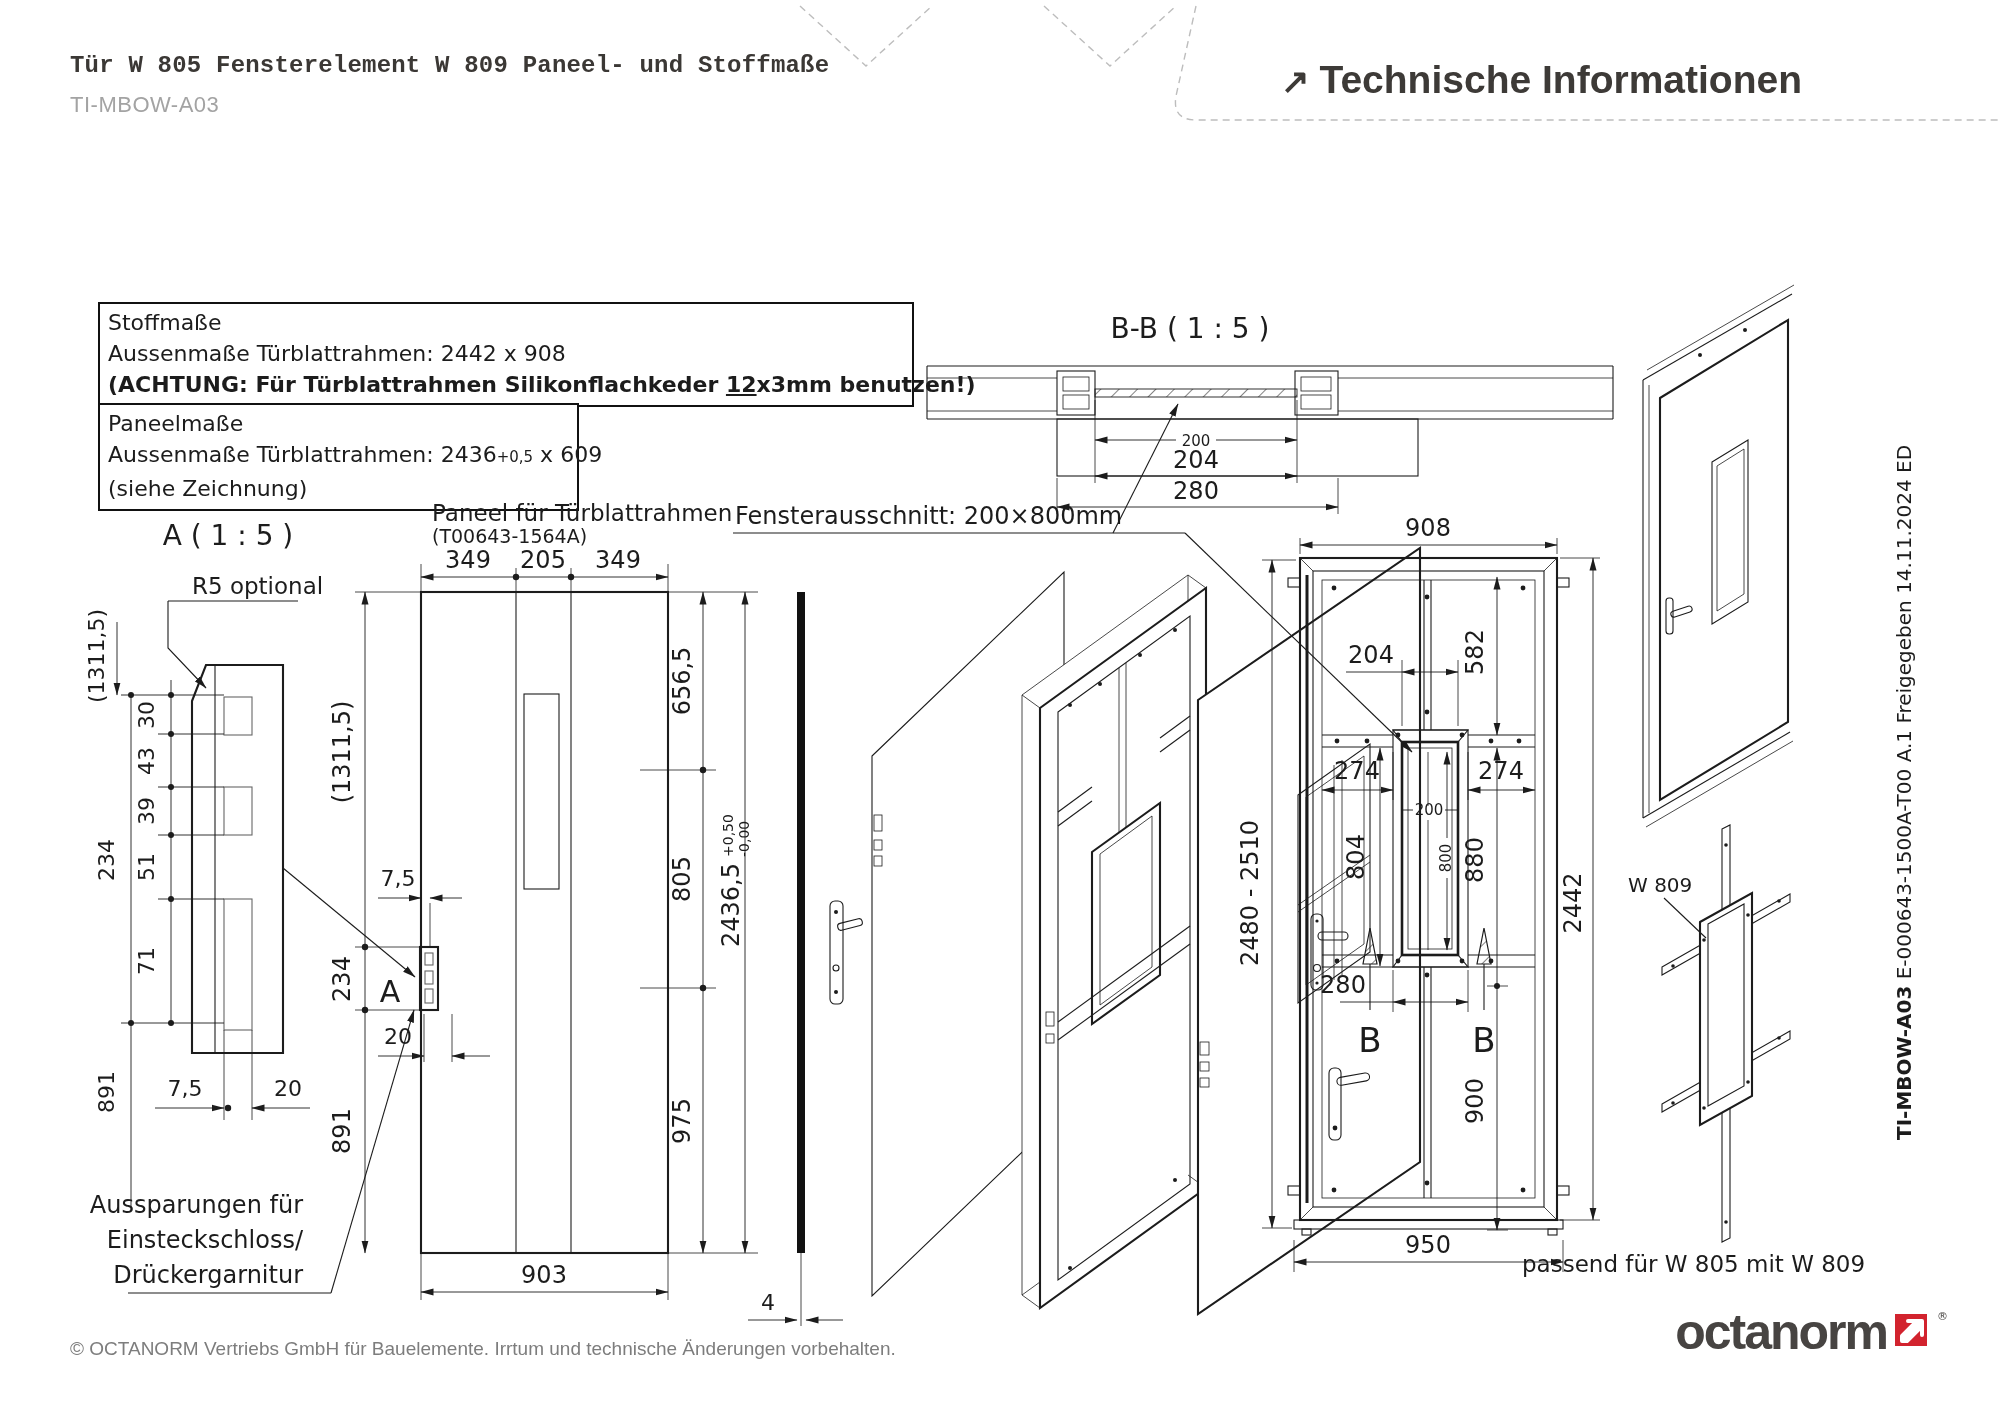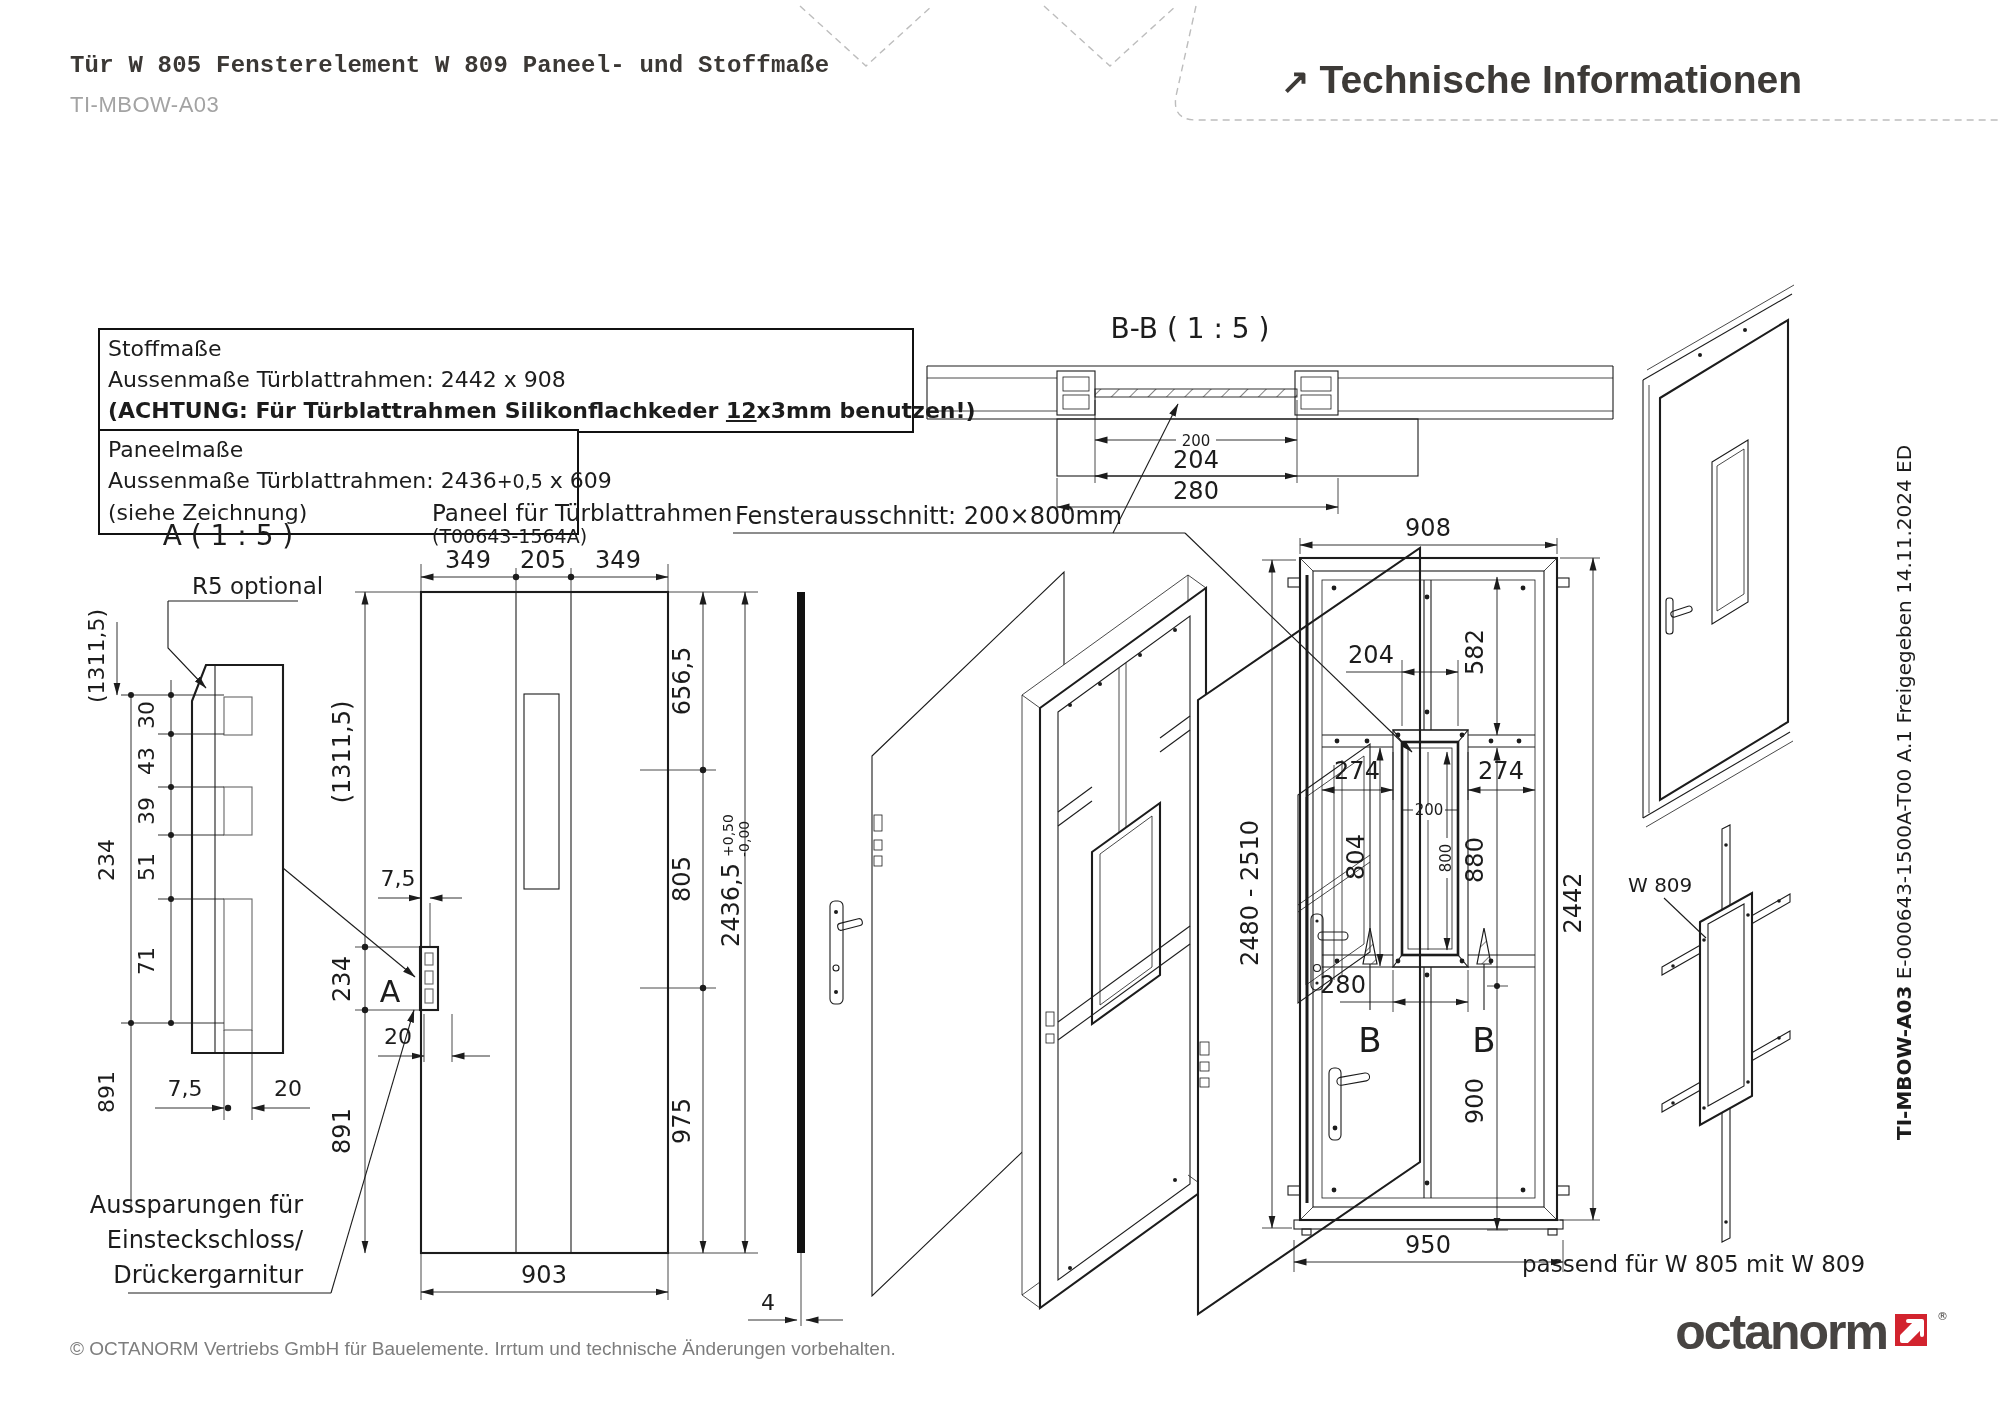--- a/index.html
+++ b/index.html
@@ -6,26 +6,26 @@
   .page{position:relative;width:2000px;height:1413px;background:#fff;overflow:hidden;
         font-family:"DejaVu Sans",sans-serif;color:#1c1c1c;}
   .hdr-title{position:absolute;left:70px;top:52px;font-family:Liberation Mono, monospace;
              font-weight:bold;font-size:24px;color:#3b3835;letter-spacing:.2px;}
   .hdr-doc{position:absolute;left:70px;top:92px;font-family:"Liberation Sans",sans-serif;
            font-size:22px;color:#a3a3a3;letter-spacing:.5px;}
   .brand{position:absolute;top:58px;right:198px;display:flex;align-items:center;gap:10px;
          font-family:"Liberation Sans",sans-serif;font-weight:bold;font-size:39px;color:#3d3a37;}
   .brand .arr{font-size:34px;line-height:1;transform:translateY(1px);}
   .notebox{position:absolute;border:2px solid #111;background:#fff;padding:3px 8px 5px 8px;
-           font-size:22px;line-height:31px;white-space:nowrap;margin-top:26px;}
+           font-size:22px;line-height:31px;white-space:nowrap;}
   .nb1{left:98px;top:302px;width:796px;}
   .nb2{left:98px;top:403px;width:461px;}
   .notebox .b{font-weight:bold;}
   .notebox .u{text-decoration:underline;}
-  .notebox .small{font-size:19px;}
+  .notebox .small{font-size:15px;}
   .copyright{position:absolute;left:70px;top:1338px;font-family:"Liberation Sans",sans-serif;
              font-size:19px;color:#7d7d7d;}
   .logo{position:absolute;top:1312px;right:52px;display:flex;align-items:flex-start;gap:8px;}
   .logo .word{font-family:"Liberation Sans",sans-serif;font-weight:bold;font-size:50px;
               line-height:40px;color:#474442;letter-spacing:-2px;}
   .logo .reg{font-size:11px;color:#474442;margin-top:-2px;}
   svg text{fill:#1c1c1c;}
   .t22{font-size:22px;} .t23{font-size:23px;} .t24{font-size:24px;} .t28{font-size:28px;}
   .t30{font-size:30px;} .t34{font-size:34px;} .t19{font-size:19px;} .t20{font-size:20px;}
   .t15{font-size:15px;} .t14{font-size:14px;}

